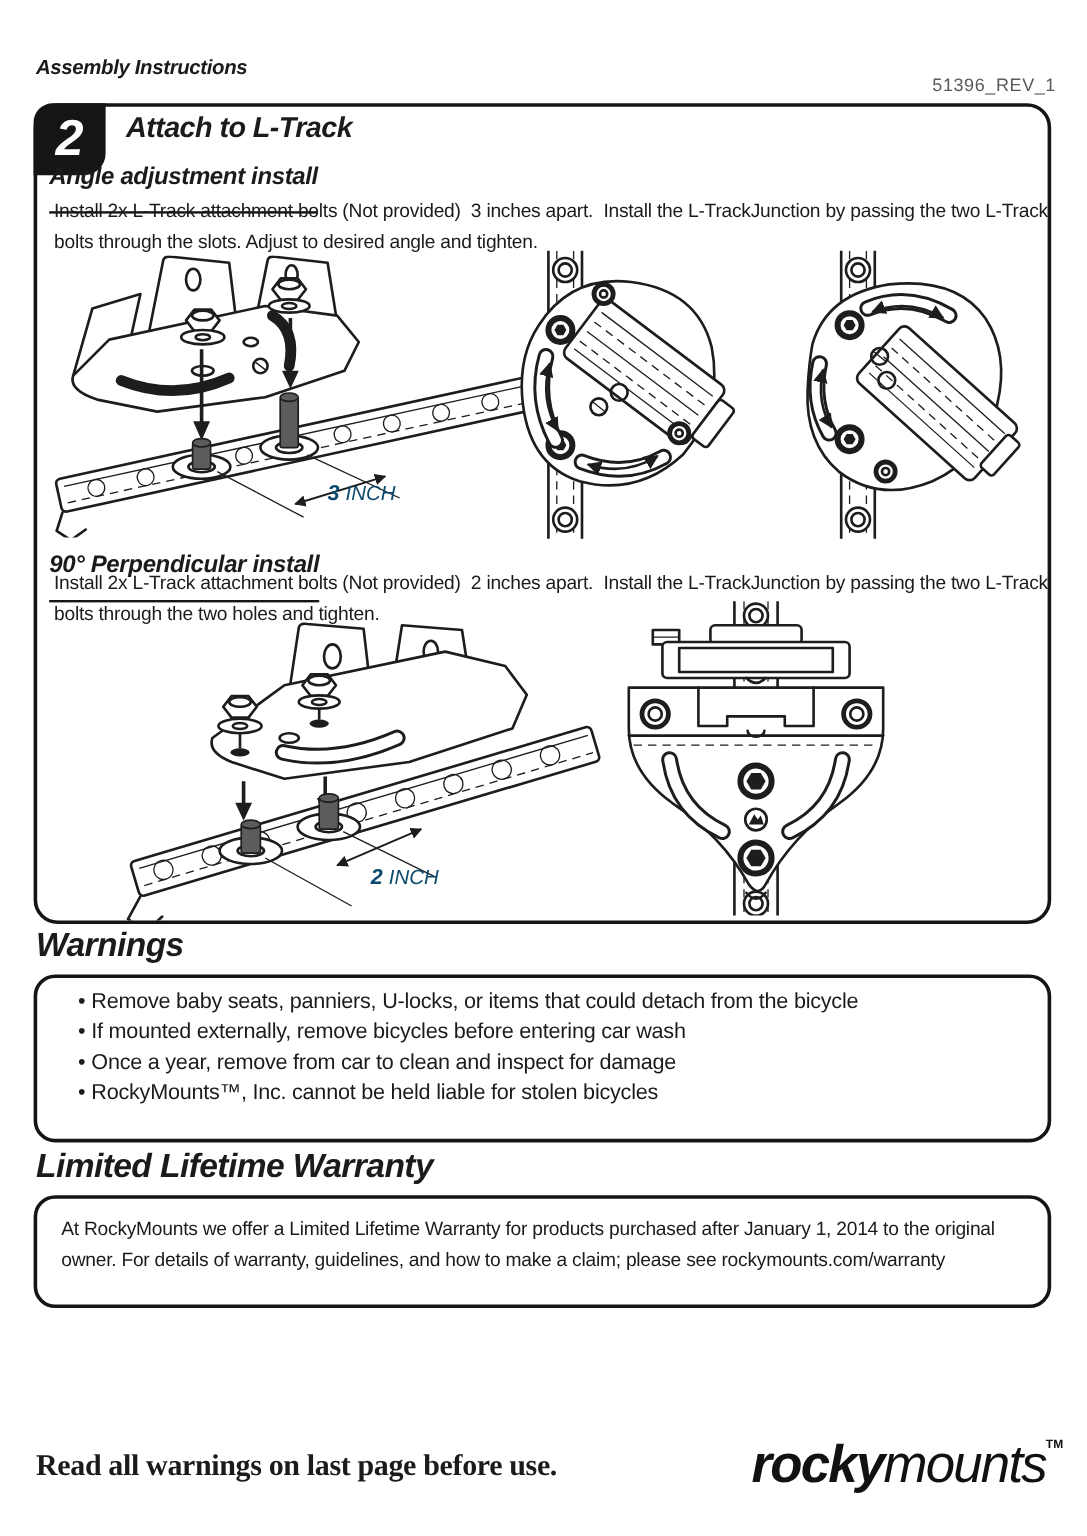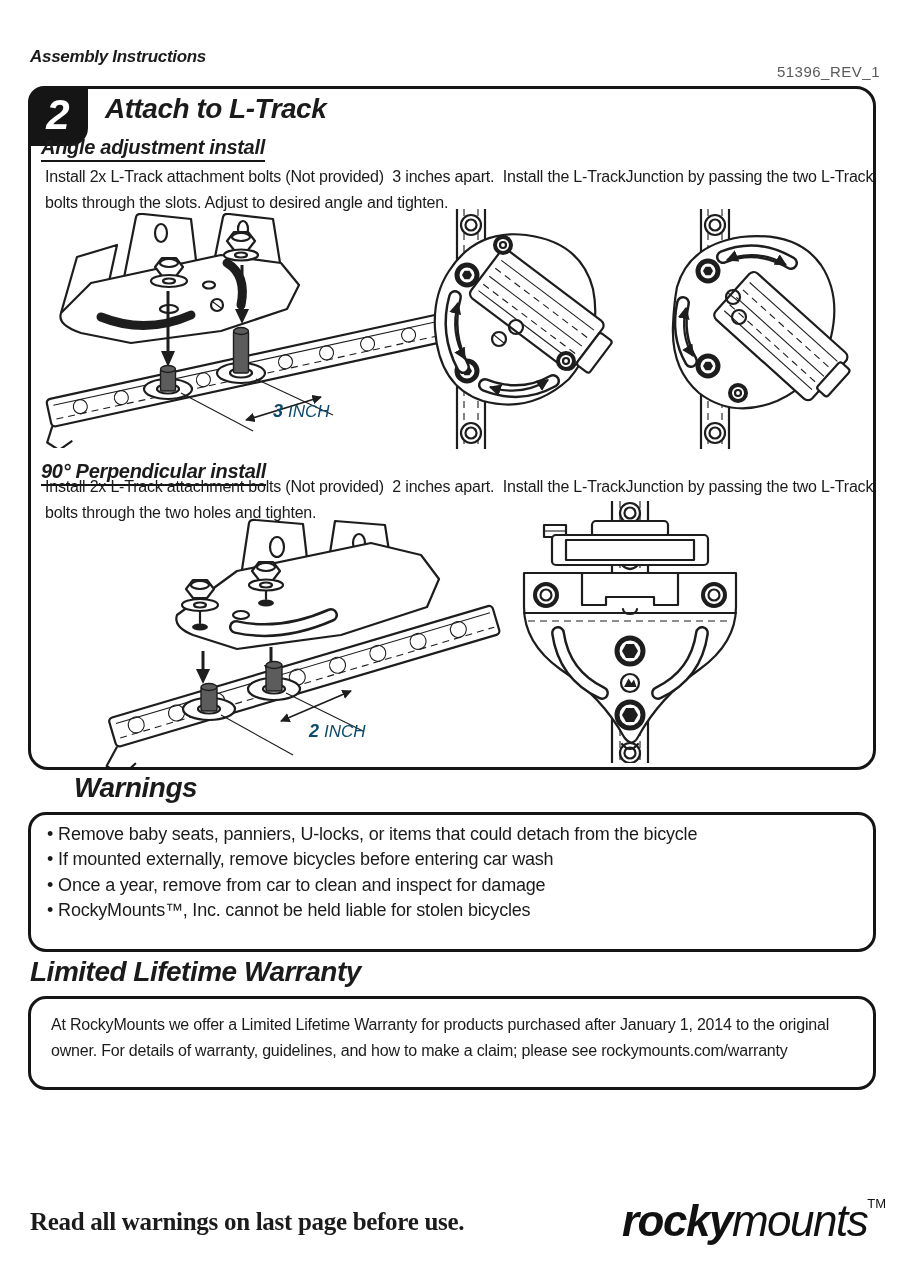--- a/index.html
+++ b/index.html
@@ -7,23 +7,23 @@
         font-family:"Liberation Sans",sans-serif;color:#1b1b1b;}
   
   .doc-type{position:absolute;left:30px;top:47px;font-size:17px;font-weight:700;font-style:italic;letter-spacing:-0.3px;}
   .revision{position:absolute;right:26px;top:38px;font-size:15px;color:#5a5a5a;letter-spacing:0.5px;margin-top:25px;}
   
   .step-box{position:absolute;left:28px;top:86px;width:848px;height:684px;
             border:3px solid #151515;border-radius:20px;box-sizing:border-box;}
   .step-num{position:absolute;left:-3px;top:-3px;width:60px;height:60px;background:#151515;
             border-radius:16px 0 18px 0;color:#fff;font-size:42px;font-weight:700;font-style:italic;
             text-align:center;line-height:58px;}
-  .step-title{position:absolute;left:74px;top:4px;font-size:28px;font-weight:700;font-style:italic;letter-spacing:-0.5px;}
+  .step-title{position:absolute;left:74px;top:4px;font-size:24px;font-weight:700;font-style:italic;letter-spacing:-0.5px;}
   .sec-head{position:absolute;font-size:20px;font-weight:700;font-style:italic;letter-spacing:-0.3px;
-            border-bottom:2px solid #151515;padding-bottom:1px;display:inline-block;}
+            border-bottom:2px solid #151515;padding-bottom:17px;display:inline-block;}
   .s1{left:10px;top:47px;} .s2{left:10px;top:371px;}
   .bodytxt{font-size:16px;line-height:25.5px;letter-spacing:-0.2px;margin:4px;white-space:pre-wrap;}
   .b1{position:absolute;left:10px;top:71px;width:830px;}
   .b2{position:absolute;left:10px;top:381px;width:830px;}
   
   .dgm{position:absolute;}
   .dgm svg{display:block;width:100%;height:100%;}
   .dgmA{left:10px;top:124px;width:440px;height:235px;}
   .dgmB{left:390px;top:120px;width:210px;height:240px;}
   .dgmC{left:614px;top:120px;width:215px;height:240px;}
@@ -40,35 +40,35 @@
   .chanB{stroke:#fff;stroke-width:9;fill:none;stroke-linecap:round;}
   .ring{stroke:#1d1d1d;stroke-width:5;fill:#fff;}
   .ring2{stroke:#1d1d1d;stroke-width:4;fill:#fff;}
   .arr{stroke:#1d1d1d;stroke-width:2.2;fill:none;}
   .dimline{stroke:#1d1d1d;stroke-width:1.6;fill:none;}
   .dim{position:absolute;font-style:italic;font-size:17px;color:#0c4a6e;white-space:nowrap;}
   .dim b{font-weight:700;margin-right:5px;font-size:18px;}
   .dimA{left:232px;top:188px;} .dimD{left:268px;top:212px;}
   
   .big-head{position:absolute;left:30px;margin:0;font-size:28px;font-weight:700;font-style:italic;letter-spacing:-0.5px;}
-  .warnings-title{top:772px;margin-left:44px;} .warranty-title{top:956px;} .support-title{top:1092px;}
+  .warnings-title{top:772px;} .warranty-title{top:956px;} .support-title{top:1092px;}
   .rbox{position:absolute;left:28px;width:848px;border:3px solid #151515;border-radius:18px;box-sizing:border-box;}
-  .warnings-box{top:812px;height:140px;}
+  .warnings-box{top:812px;height:140px;padding-left:18px;}
   .warranty-box{top:996px;height:94px;}
   .support-box{top:1130px;height:64px;}
   .warnings-box ul{margin:7px 0 0 0;padding:0 10px 0 16px;list-style:none;}
   .warnings-box li{font-size:18px;line-height:25.4px;letter-spacing:-0.2px;}
   .warnings-box li::before{content:"\2022";margin-right:5px;}
   .boxtxt{position:absolute;left:16px;top:9px;width:810px;}
   
   .footer-notice{position:absolute;left:30px;top:1208px;font-size:25px;font-weight:700;letter-spacing:-0.3px;font-family:Liberation Serif, serif;}
   .logo{position:absolute;right:20px;top:1196px;font-size:44px;font-style:italic;letter-spacing:-1.5px;color:#111;}
   .lg-b{font-weight:700;}
   .lg-l{font-weight:400;}
-  .lg-tm{font-size:13px;font-weight:400;font-style:normal;vertical-align:28px;letter-spacing:0;}
+  .lg-tm{font-size:10px;font-weight:700;font-style:normal;vertical-align:28px;letter-spacing:0;}
 </style>
 </head>
 <body>
 
 <div class="page">
 
   <div class="doc-type">Assembly Instructions</div>
   <div class="revision">51396_REV_1</div>
 
   <section class="step-box">

